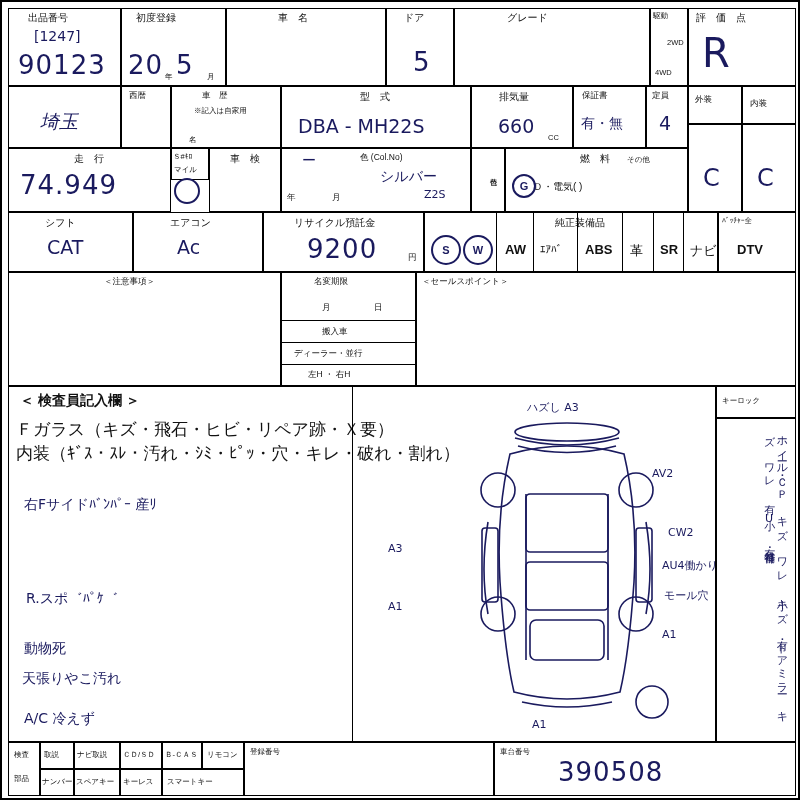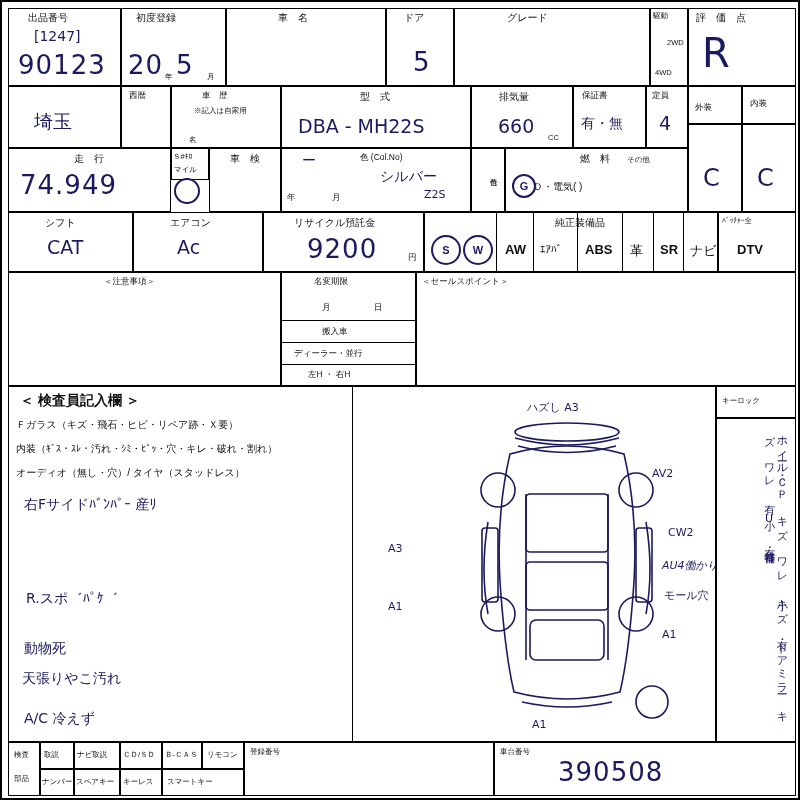--- a/index.html
+++ b/index.html
@@ -10,21 +10,21 @@
   .lbl{position:absolute;font-size:10px;color:#111;white-space:nowrap;}
   .lbl.sm{font-size:8.5px;}
   .lbl.xs{font-size:7.5px;}
   .hand{position:absolute;font-family:"DejaVu Sans",sans-serif;color:#1a1a5e;white-space:nowrap;}
   .hand.big{font-size:26px;letter-spacing:1px;}
   .hand.mid{font-size:19px;}
   .hand.sml{font-size:14px;}
   .hand.tiny{font-size:11px;}
   .circ{position:absolute;border:2px solid #1a1a5e;border-radius:50%;color:#1a1a5e;display:flex;align-items:center;justify-content:center;font-size:11px;font-weight:bold;}
   .vert{position:absolute;writing-mode:vertical-rl;text-orientation:upright;font-size:11px;line-height:1.15;letter-spacing:1px;color:#1a1a5e;font-family:"DejaVu Sans",sans-serif;}
-  .inspline{position:absolute;font-size:10px;white-space:nowrap;}
+  .inspline{position:absolute;font-size:17px;white-space:nowrap;}
   svg{display:block;}
 </style>
 </head>
 <body>
 
 <div class="sheet">
 
   <div class="box" style="left:6px;top:6px;width:113px;height:78px;"></div>
   <div class="lbl" style="left:26px;top:9px;">出品番号</div>
   <div class="hand sml" style="left:32px;top:26px;">[1247]</div>
@@ -50,21 +50,21 @@
   <div class="box" style="left:648px;top:6px;width:38px;height:78px;"></div>
   <div class="lbl xs" style="left:651px;top:9px;">駆動</div>
   <div class="lbl xs" style="left:653px;top:36px;padding-left:12px;">2WD</div>
   <div class="lbl xs" style="left:653px;top:66px;">4WD</div>
 
   <div class="box" style="left:686px;top:6px;width:108px;height:78px;"></div>
   <div class="lbl" style="left:694px;top:9px;">評　価　点</div>
   <div class="hand" style="left:700px;top:28px;font-size:40px;">R</div>
 
   <div class="box" style="left:6px;top:84px;width:113px;height:62px;"></div>
-  <div class="hand mid" style="left:32px;top:107px;">埼玉</div>
+  <div class="hand mid" style="left:38px;top:107px;font-style:italic;">埼玉</div>
 
   <div class="box" style="left:119px;top:84px;width:50px;height:62px;"></div>
   <div class="lbl sm" style="left:127px;top:88px;">西暦</div>
 
   <div class="box" style="left:169px;top:84px;width:110px;height:62px;"></div>
   <div class="lbl sm" style="left:200px;top:88px;">車　歴</div>
   <div class="lbl xs" style="left:192px;top:104px;">※記入は自家用</div>
   <div class="lbl xs" style="left:187px;top:133px;">名</div>
 
   <div class="box" style="left:279px;top:84px;width:190px;height:62px;"></div>
@@ -106,21 +106,21 @@
   <div class="box" style="left:469px;top:146px;width:34px;height:64px;"></div>
   <div class="lbl xs" style="left:486px;top:170px;writing-mode:vertical-rl;text-orientation:upright;">色替</div>
 
   <div class="box" style="left:503px;top:146px;width:183px;height:64px;"></div>
   <div class="lbl" style="left:578px;top:150px;">燃　料</div>
   <div class="lbl xs" style="left:625px;top:153px;">その他</div>
   <div class="lbl" style="left:531px;top:178px;">Ｄ・電気(          )</div>
   <div class="circ" style="left:510px;top:172px;width:20px;height:20px;">G</div>
 
   <div class="box" style="left:686px;top:84px;width:54px;height:38px;"></div>
-  <div class="lbl sm" style="left:693px;top:100px;">外装</div>
+  <div class="lbl sm" style="left:693px;top:92px;">外装</div>
   <div class="box" style="left:740px;top:84px;width:54px;height:38px;"></div>
   <div class="lbl sm" style="left:748px;top:96px;">内装</div>
   <div class="box" style="left:686px;top:122px;width:54px;height:88px;"></div>
   <div class="hand" style="left:701px;top:162px;font-size:24px;">C</div>
   <div class="box" style="left:740px;top:122px;width:54px;height:88px;"></div>
   <div class="hand" style="left:755px;top:162px;font-size:24px;">C</div>
 
   <div class="box" style="left:6px;top:210px;width:125px;height:60px;"></div>
   <div class="lbl" style="left:43px;top:214px;">シフト</div>
   <div class="hand mid" style="left:45px;top:234px;">CAT</div>
@@ -169,21 +169,20 @@
   <div class="box noborder" style="left:279px;top:362px;width:135px;height:0;border-top:1px solid #000;"></div>
   <div class="lbl sm" style="left:306px;top:367px;">左H ・ 右H</div>
 
   <div class="box" style="left:414px;top:270px;width:380px;height:114px;"></div>
   <div class="lbl sm" style="left:420px;top:274px;">＜セールスポイント＞</div>
 
   <div class="box" style="left:6px;top:384px;width:708px;height:356px;"></div>
   <div class="inspline" style="left:18px;top:390px;font-size:14px;font-weight:bold;">＜ 検査員記入欄 ＞</div>
   <div class="inspline" style="left:14px;top:416px;">Ｆガラス（キズ・飛石・ヒビ・リペア跡・Ｘ要）</div>
   <div class="inspline" style="left:14px;top:440px;">内装（ｷﾞｽ・ｽﾚ・汚れ・ｼﾐ・ﾋﾟｯ・穴・キレ・破れ・割れ）</div>
-  <div class="inspline" style="left:14px;top:464px;">オーディオ（無し・穴）/ タイヤ（スタッドレス）</div>
 
   <div class="hand sml" style="left:22px;top:494px;">右Fサイドﾊﾞﾝﾊﾟｰ 産ﾘ</div>
   <div class="hand sml" style="left:24px;top:588px;">R.スポ゛ﾊﾟｹ゛</div>
   <div class="hand sml" style="left:22px;top:638px;">動物死</div>
   <div class="hand sml" style="left:20px;top:668px;">天張りやこ汚れ</div>
   <div class="hand sml" style="left:22px;top:708px;">A/C 冷えず</div>
 
   <div style="position:absolute;left:420px;top:400px;width:290px;height:335px;">
     <svg width="290" height="335" viewBox="0 0 290 335">
       <g fill="none" stroke="#1a1a5e" stroke-width="1.6">
@@ -213,21 +212,21 @@
         <path d="M100 300 q45 10 90 0"></path>
         <circle cx="230" cy="300" r="16"></circle>
       </g>
     </svg>
   </div>
   <div class="hand tiny" style="left:525px;top:398px;">ハズし A3</div>
   <div class="hand tiny" style="left:650px;top:465px;">AV2</div>
   <div class="hand tiny" style="left:386px;top:540px;">A3</div>
   <div class="hand tiny" style="left:386px;top:598px;">A1</div>
   <div class="hand tiny" style="left:666px;top:524px;">CW2</div>
-  <div class="hand tiny" style="left:660px;top:556px;font-style:italic;">AU4働かり</div>
+  <div class="hand tiny" style="left:660px;top:556px;">AU4働かり</div>
   <div class="hand tiny" style="left:662px;top:586px;">モール穴</div>
   <div class="hand tiny" style="left:660px;top:626px;">A1</div>
   <div class="hand tiny" style="left:530px;top:716px;">A1</div>
 
   <div class="box noborder" style="left:350px;top:384px;width:0;height:356px;border-left:1px solid #000;"></div>
 
   <div class="box" style="left:714px;top:384px;width:80px;height:32px;"></div>
   <div class="lbl xs" style="left:720px;top:394px;">キーロック</div>
   <div class="box" style="left:714px;top:416px;width:80px;height:324px;"></div>
   <div class="vert" style="left:760px;top:426px;height:300px;">ホイール・ＣＰ キズ ワレ 小キズ 有・ドアミラー キズ ワレ 有 小U 有・補修有</div>

